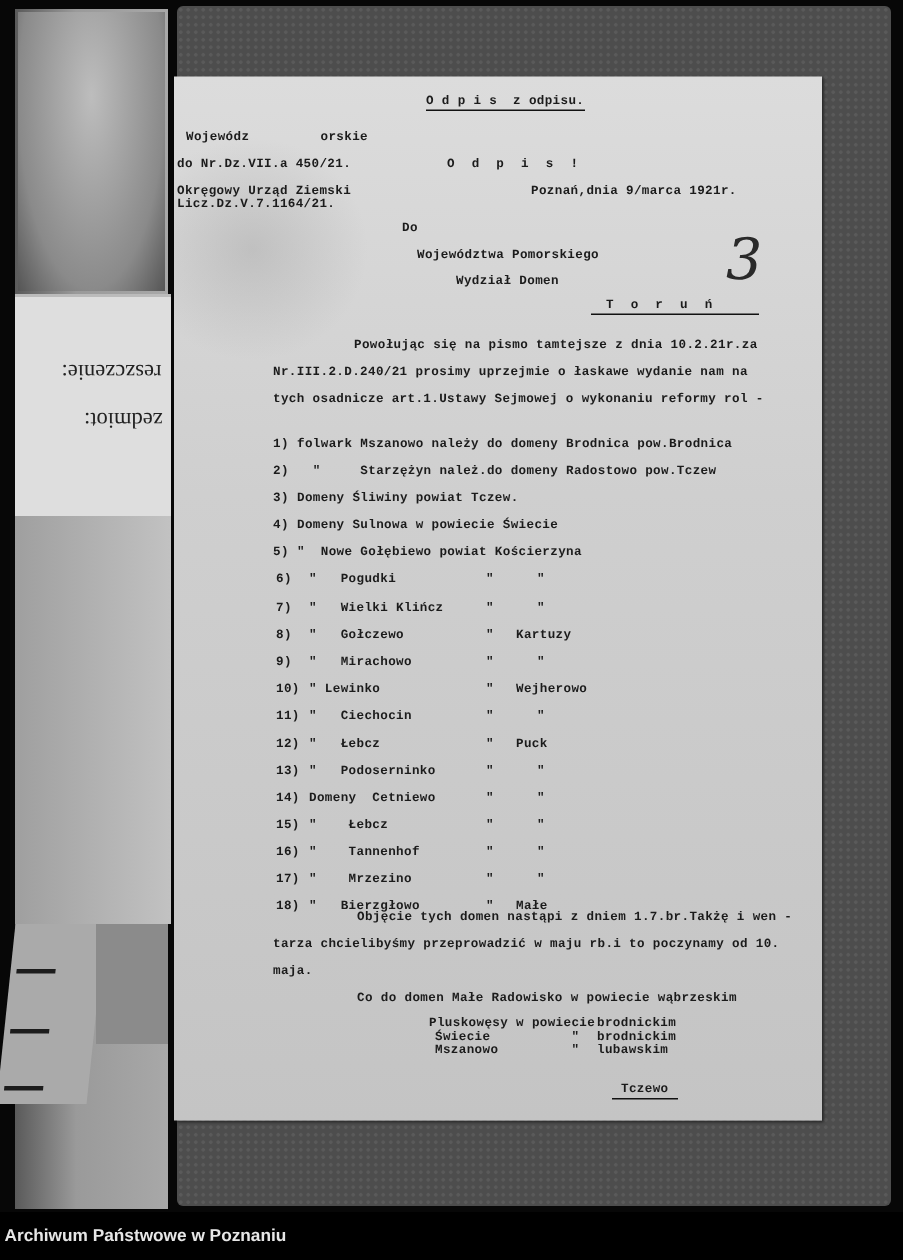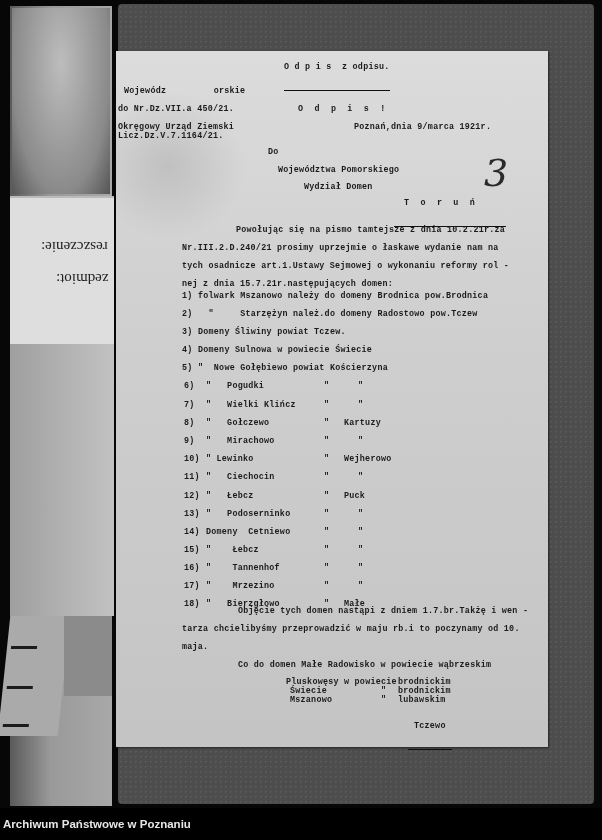--- a/index.html
+++ b/index.html
@@ -18,21 +18,21 @@
   .cardboard { position:absolute; left:118px; top:4px; width:476px; height:800px;
     background:#4d4d4d;
     background-image:radial-gradient(#5a5a5a 1px, transparent 1px);
     background-size:5px 5px; border-radius:4px; }
   .paper { position:absolute; left:116px; top:51px; width:432px; height:696px;
     background:linear-gradient(180deg,#dcdcdc 0%,#cfcfcf 40%,#c4c4c4 100%);
     box-shadow:1px 1px 2px #222; }
   .paper .shade { position:absolute; left:0; top:40px; width:130px; height:150px;
     background:radial-gradient(ellipse at 40% 50%, rgba(150,150,150,0.35), transparent 70%); }
   .t { position:absolute; font-size:8.4px; color:#1b1b1b; white-space:pre; letter-spacing:0.25px; font-weight:bold; }
-  .u { border-bottom:1px solid #111; padding-bottom:18px; }
+  .u { border-bottom:1px solid #111; padding-bottom:1px; }
   .wide { letter-spacing:3.2px; }
   .hand { position:absolute; left:368px; top:100px; font-family:"DejaVu Serif", serif; font-size:38px; color:#2a2a2a; font-style:italic; }
   .footer { position:absolute; left:0; top:808px; width:602px; height:32px; background:#000; }
   .footer-text { position:absolute; left:3px; top:10px; font-family:"Liberation Sans", sans-serif; font-weight:bold; font-size:11.5px; color:#e6e6e6; }
 </style>
 </head>
 <body>
 
 <div class="frame"></div>
 <div class="left-sheet"></div>
@@ -65,21 +65,20 @@
   <div class="t" style="left:152px; top:96px;">Do</div>
   <div class="t" style="left:162px; top:114px;">Województwa Pomorskiego</div>
   <div class="t" style="left:188px; top:131px;">Wydział Domen</div>
   <div class="t u wide" style="left:278px; top:147px; padding-left:10px; padding-right:28px;">T o r u ń</div>
 
   <div class="hand">3</div>
 
   <div class="t" style="left:120px; top:174px;">Powołując się na pismo tamtejsze z dnia 10.2.21r.za</div>
   <div class="t" style="left:66px; top:192px;">Nr.III.2.D.240/21 prosimy uprzejmie o łaskawe wydanie nam na</div>
   <div class="t" style="left:66px; top:210px;">tych osadnicze art.1.Ustawy Sejmowej o wykonaniu reformy rol -</div>
-  <div class="t" style="left:66px; top:228px;">nej z dnia 15.7.21r.następujących domen:</div>
 
   <div id="list">
       <div class="t" style="left: 66px; top: 240px;">1)</div>
       <div class="t" style="left: 82px; top: 240px;">folwark Mszanowo należy do domeny Brodnica pow.Brodnica</div>
       <div class="t" style="left: 66px; top: 258px;">2)</div>
       <div class="t" style="left: 82px; top: 258px;">  "     Starzężyn należ.do domeny Radostowo pow.Tczew</div>
       <div class="t" style="left: 66px; top: 276px;">3)</div>
       <div class="t" style="left: 82px; top: 276px;">Domeny Śliwiny powiat Tczew.</div>
       <div class="t" style="left: 66px; top: 294px;">4)</div>
       <div class="t" style="left: 82px; top: 294px;">Domeny Sulnowa w powiecie Świecie</div>

